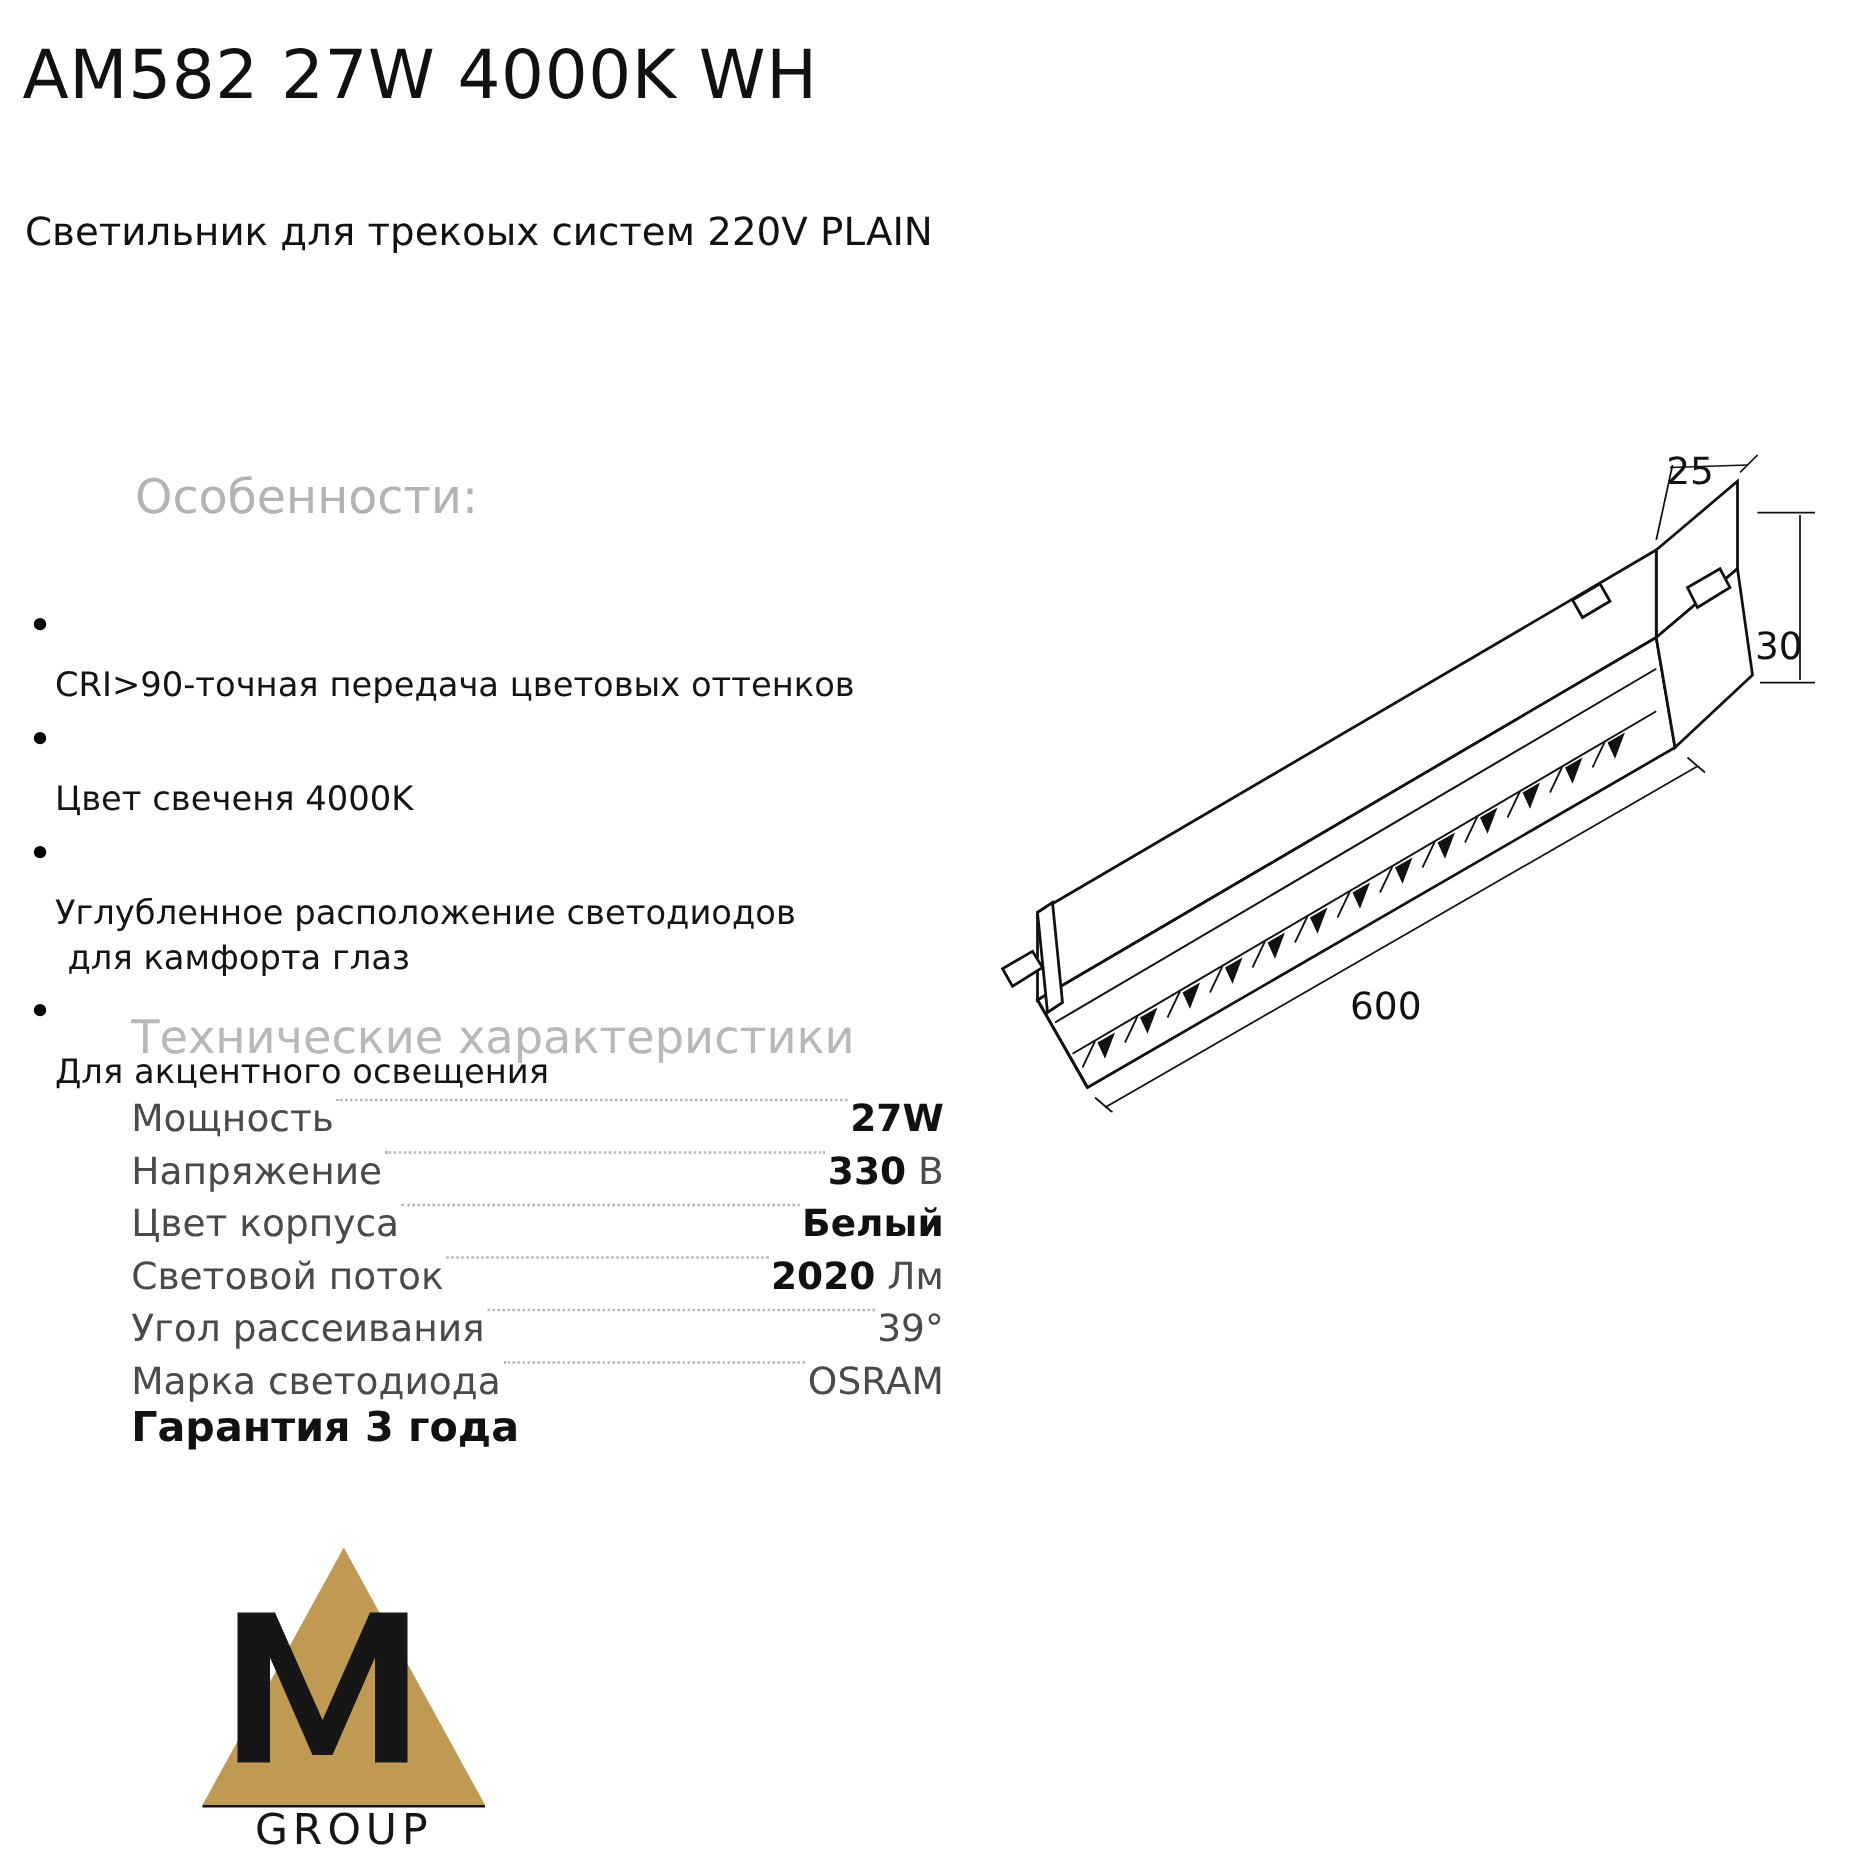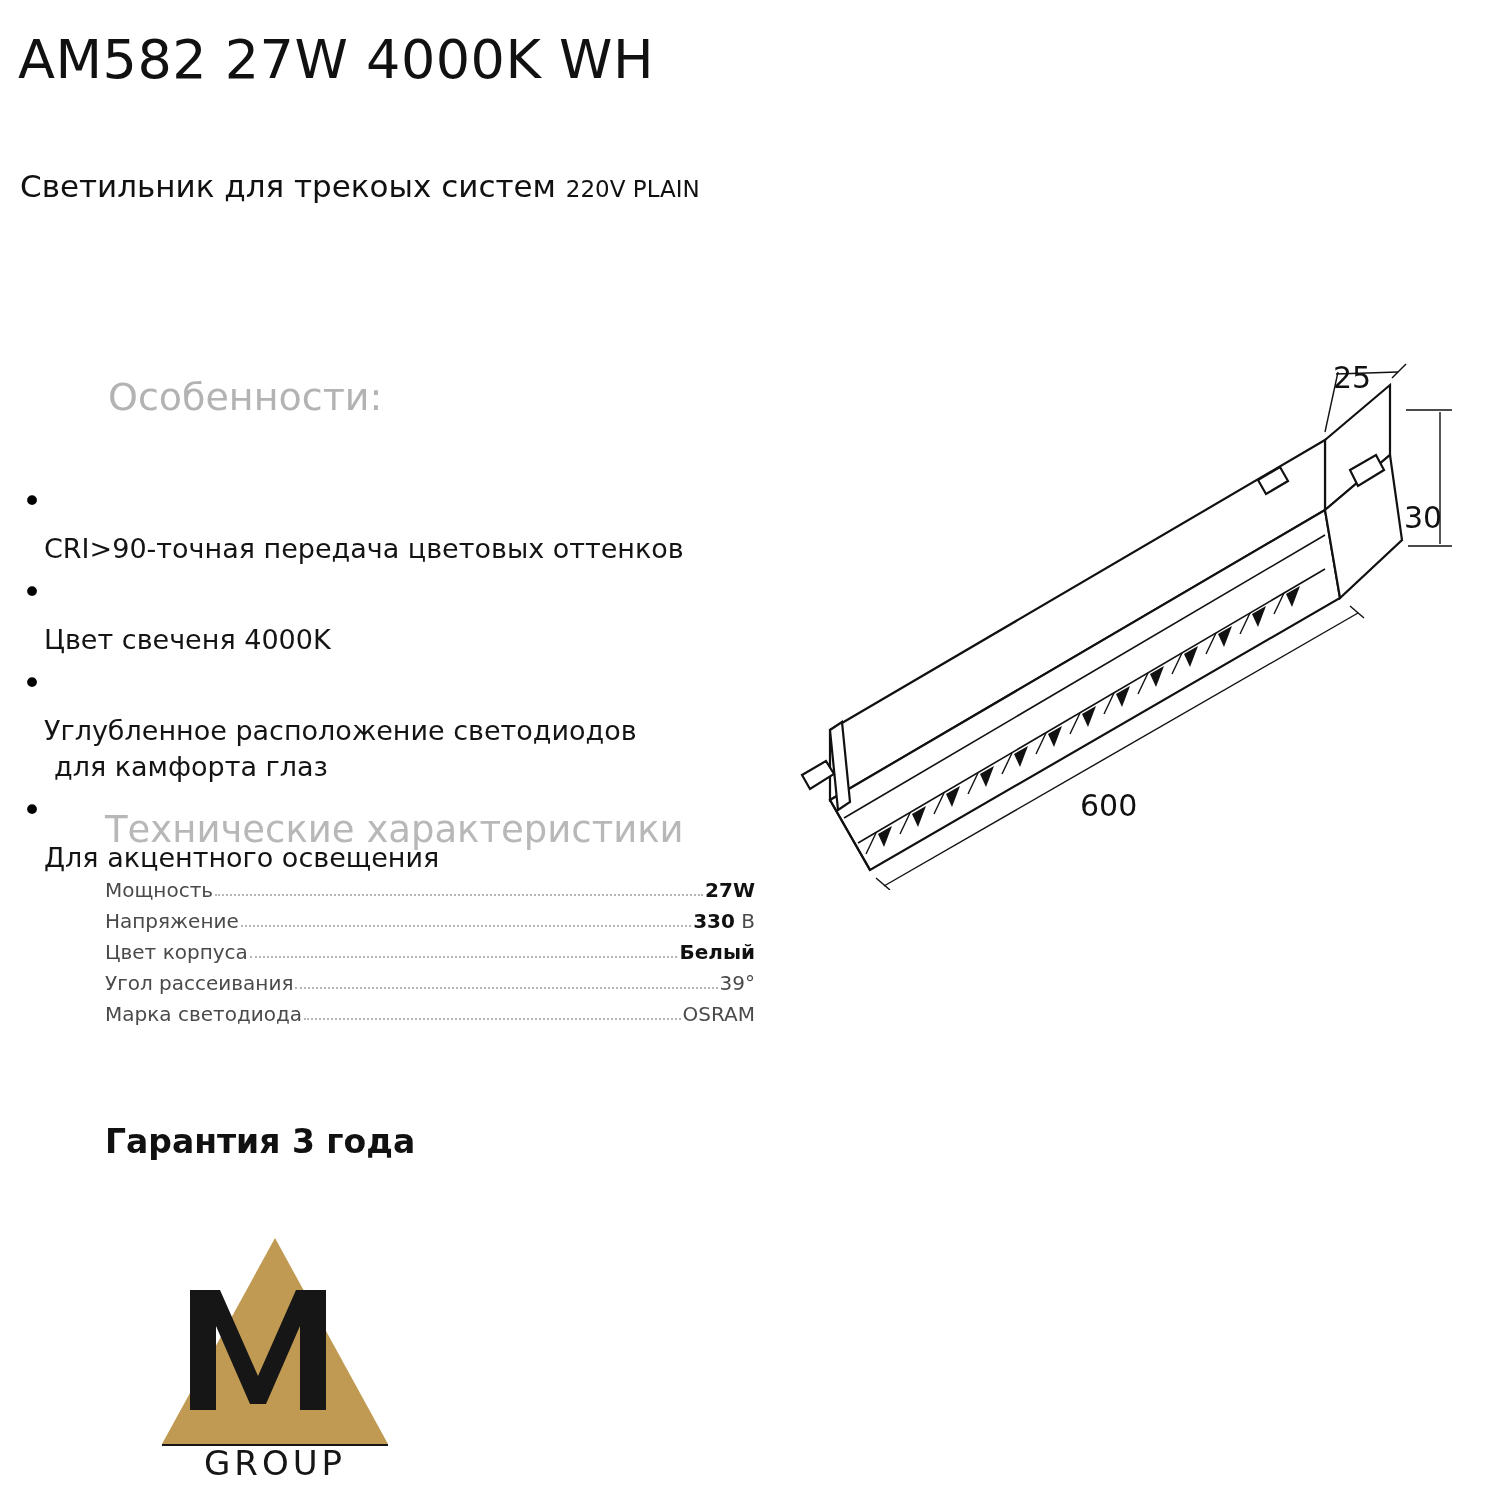--- a/index.html
+++ b/index.html
@@ -36,21 +36,21 @@
   .subtitle {
     position: absolute;
     left: 20px;
     top: 168px;
     font-size: 31px;
     font-weight: 400;
     color: #111111;
     white-space: nowrap;
   }
   .subtitle .strong {
-    font-size: 23px;
+    font-size: 31px;
     text-align: center;
   }
 
   
   .features-heading {
     position: absolute;
     left: 108px;
     top: 375px;
     font-size: 38px;
     color: #b3b3b3;
@@ -96,22 +96,22 @@
     font-weight: 400;
   }
   .specs-table {
     position: absolute;
     left: 105px;
     top: 878px;
     width: 650px;
   }
   .spec-row {
     display: flex;
-    align-items: flex-end;
-    font-size: 20px;
+    align-items: flex-start;
+    font-size: 30px;
     color: #4a4a4a;
     margin-bottom: 7px;
     white-space: nowrap;
   }
   .spec-label {
     flex: 0 0 auto;
   }
   .spec-dots {
     flex: 1 1 auto;
     border-bottom: 2px dotted #b6b6b6;
@@ -210,20 +210,25 @@
       <span class="spec-dots"></span>
       <span class="spec-value"><span class="hi">330</span><span> В</span></span>
     </div>
 
     <div class="spec-row">
       <span class="spec-label">Цвет корпуса</span>
       <span class="spec-dots"></span>
       <span class="spec-value"><span class="hi">Белый</span><span></span></span>
     </div>
 
+    <div class="spec-row">
+      <span class="spec-label">Световой поток</span>
+      <span class="spec-dots"></span>
+      <span class="spec-value"><span class="hi">2020</span><span> Лм</span></span>
+    </div>
 
     <div class="spec-row">
       <span class="spec-label">Угол рассеивания</span>
       <span class="spec-dots"></span>
       <span class="spec-value"><span class="hi"></span><span>39°</span></span>
     </div>
 
     <div class="spec-row">
       <span class="spec-label">Марка светодиода</span>
       <span class="spec-dots"></span>

